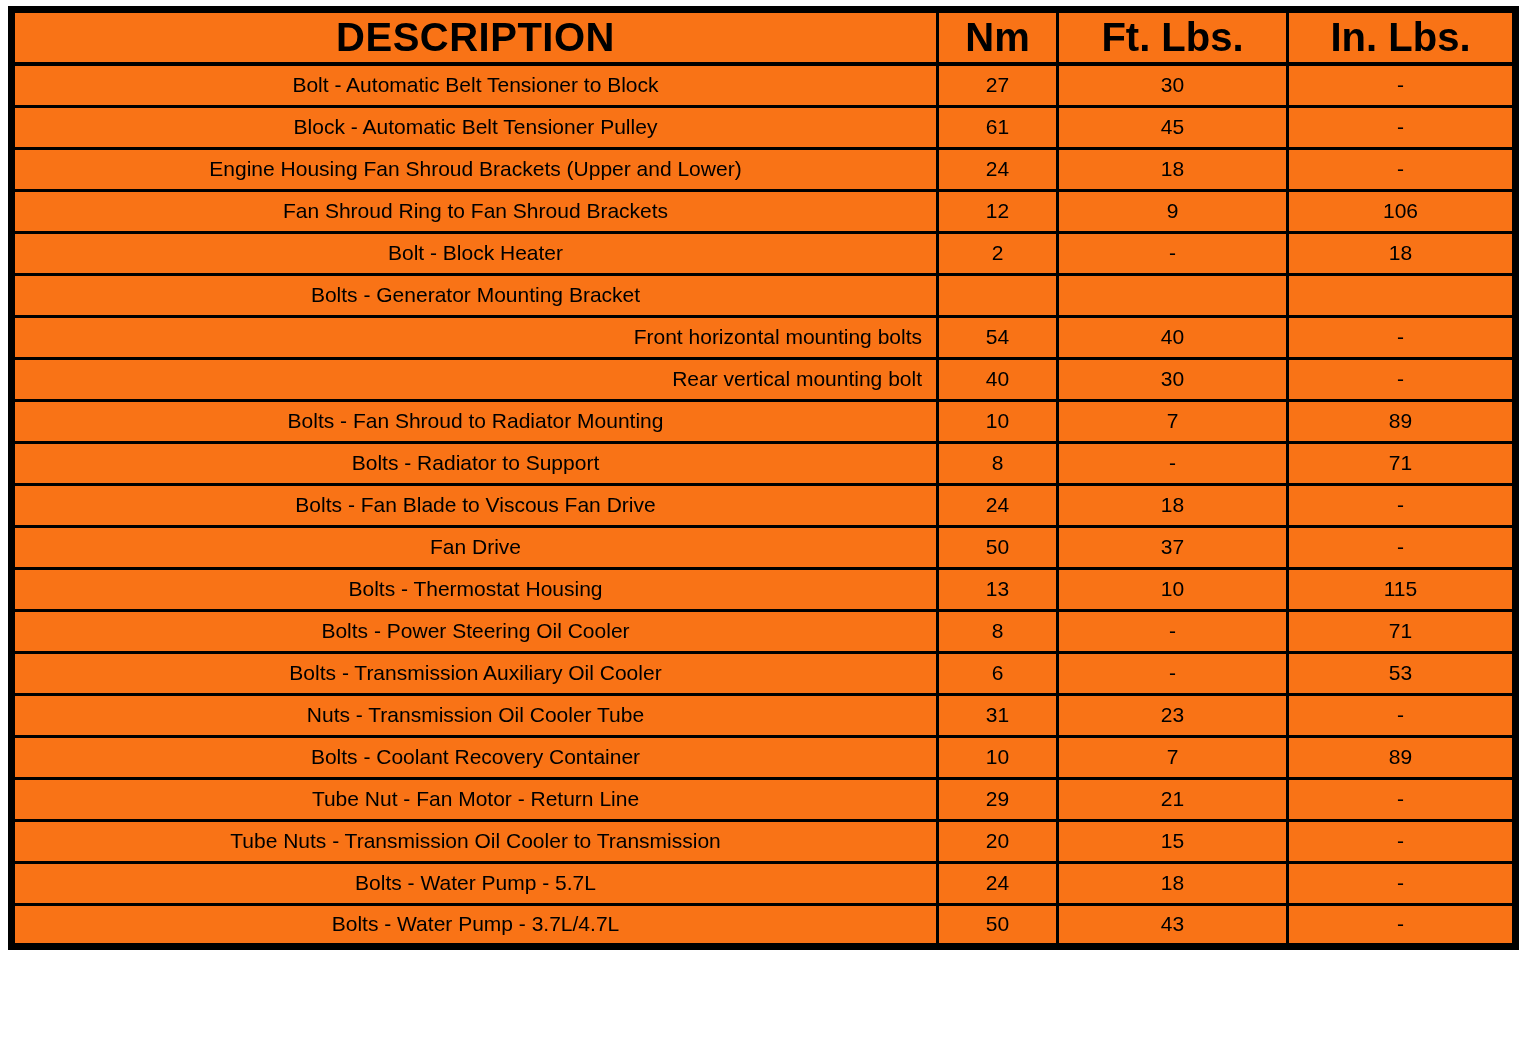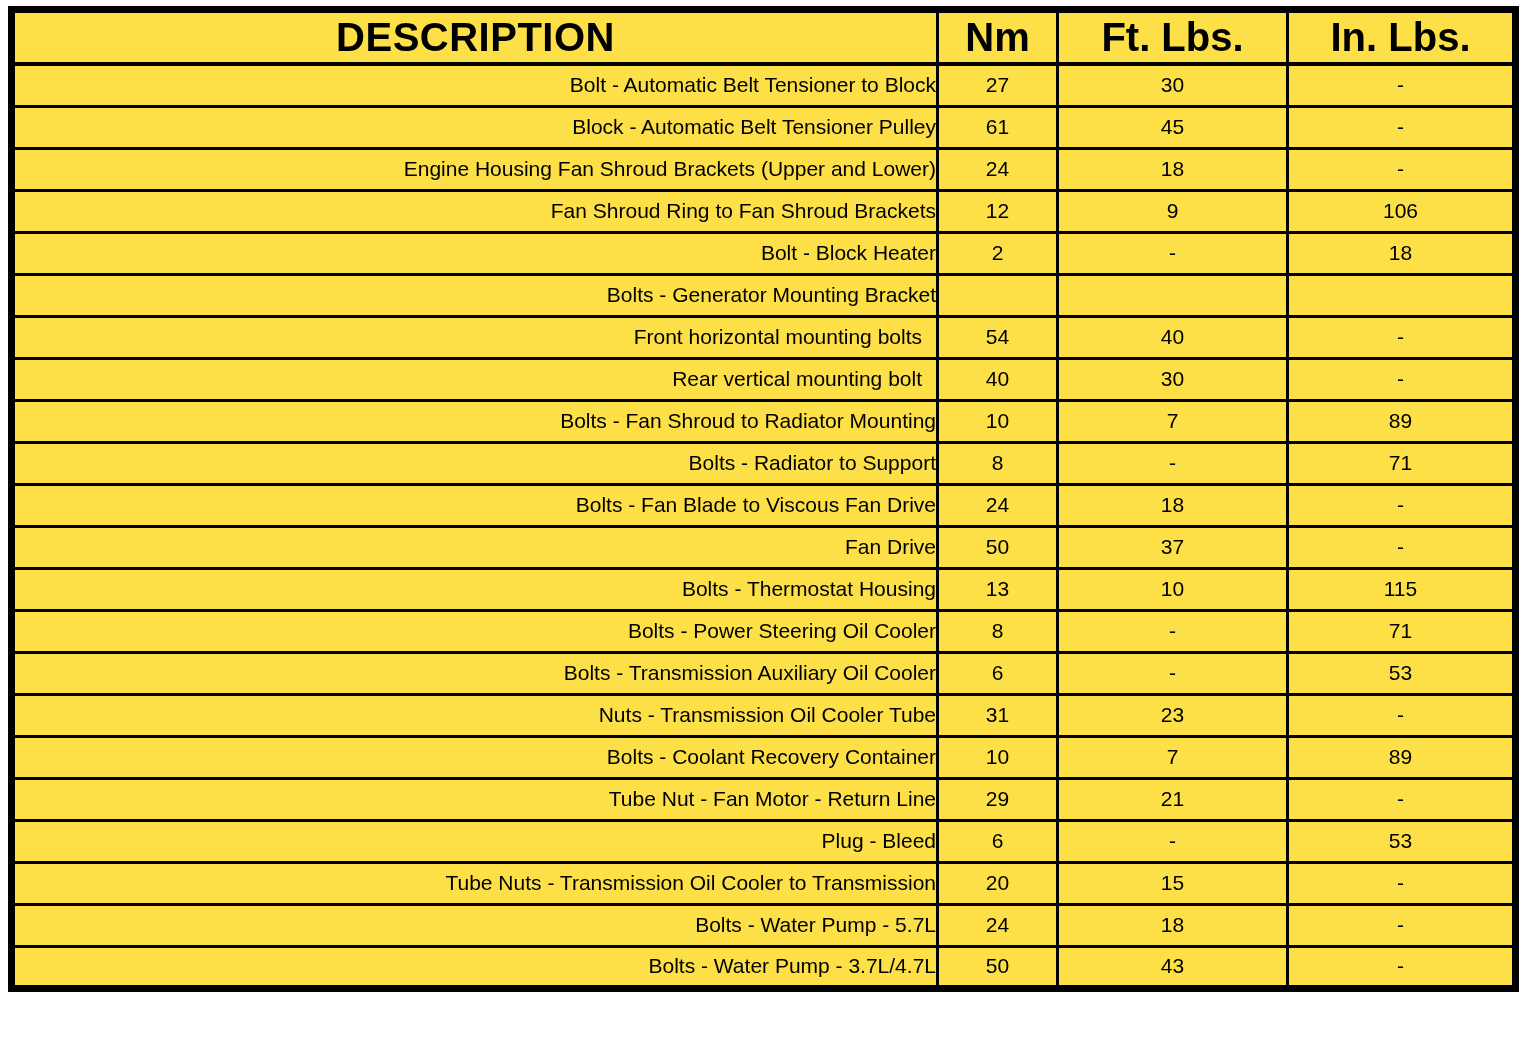--- a/index.html
+++ b/index.html
@@ -15,21 +15,21 @@
     left: 8px;
     top: 6px;
     width: 1504px;
   }
   table.spec-table {
     border-collapse: collapse;
     table-layout: fixed;
     width: 1504px;
     font-family: "Liberation Sans", "DejaVu Sans", sans-serif;
     color: #000000;
-    background: #fde047;
+    background: #f97316;
     border: 7px solid #000000;
   }
   table.spec-table th,
   table.spec-table td {
     border: 3px solid #000000;
     overflow: hidden;
     white-space: nowrap;
     padding: 0;
   }
   table.spec-table thead th {
@@ -40,21 +40,21 @@
     vertical-align: middle;
   }
   th.desc-head { font-size: 40px; letter-spacing: 0.5px; }
   th.num-head  { font-size: 40px; }
   table.spec-table tbody tr { height: 42px; }
   table.spec-table tbody td {
     font-size: 21px;
     vertical-align: middle;
   }
   td.desc-cell {
-    text-align: right;
+    text-align: center;
     padding-left: 5px;
     padding-right: 4px;
   }
   td.desc-cell.right {
     text-align: right;
     padding-right: 14px;
   }
   td.num-cell { text-align: center; }
   col.c-desc { width: 926px; }
   col.c-nm   { width: 120px; }
@@ -201,26 +201,20 @@
   </tr>
 
 
   <tr>
     <td class="desc-cell">Tube Nut - Fan Motor - Return Line</td>
     <td class="num-cell">29</td>
     <td class="num-cell">21</td>
     <td class="num-cell">-</td>
   </tr>
 
-  <tr>
-    <td class="desc-cell">Plug - Bleed</td>
-    <td class="num-cell">6</td>
-    <td class="num-cell">-</td>
-    <td class="num-cell">53</td>
-  </tr>
 
   <tr>
     <td class="desc-cell">Tube Nuts - Transmission Oil Cooler to Transmission</td>
     <td class="num-cell">20</td>
     <td class="num-cell">15</td>
     <td class="num-cell">-</td>
   </tr>
 
   <tr>
     <td class="desc-cell">Bolts - Water Pump - 5.7L</td>

